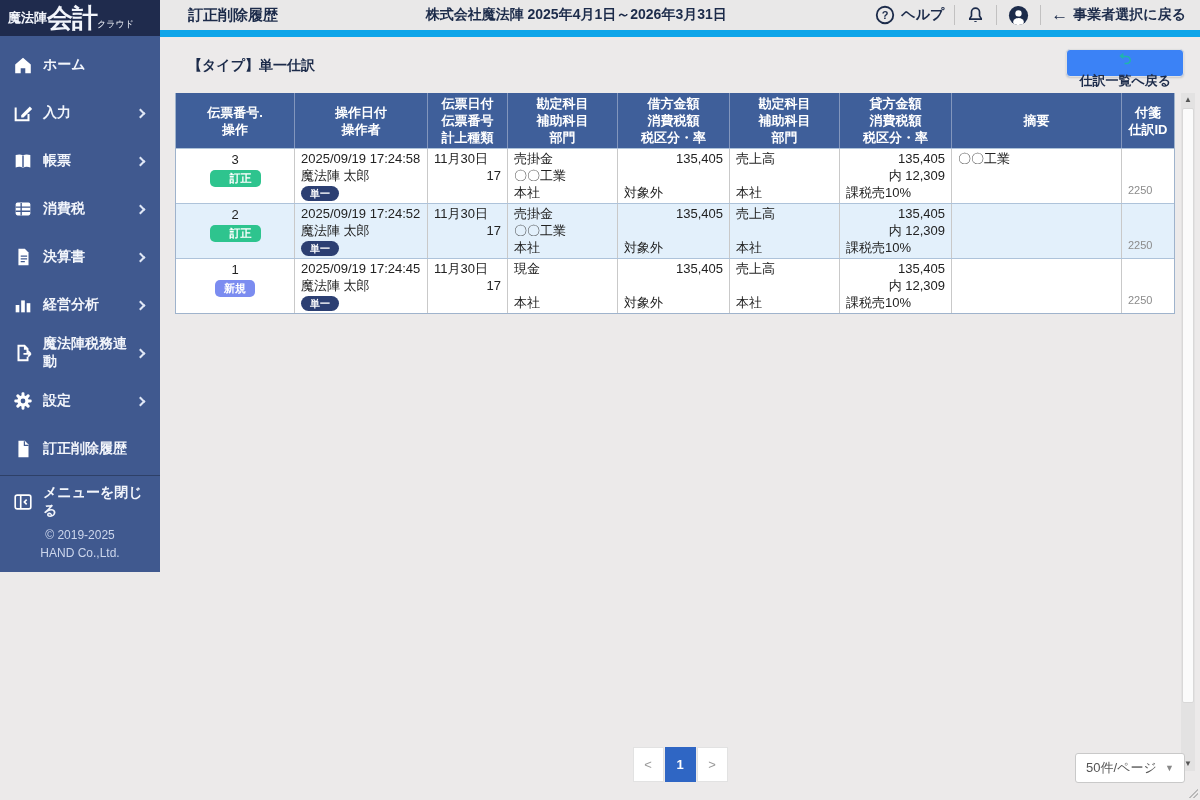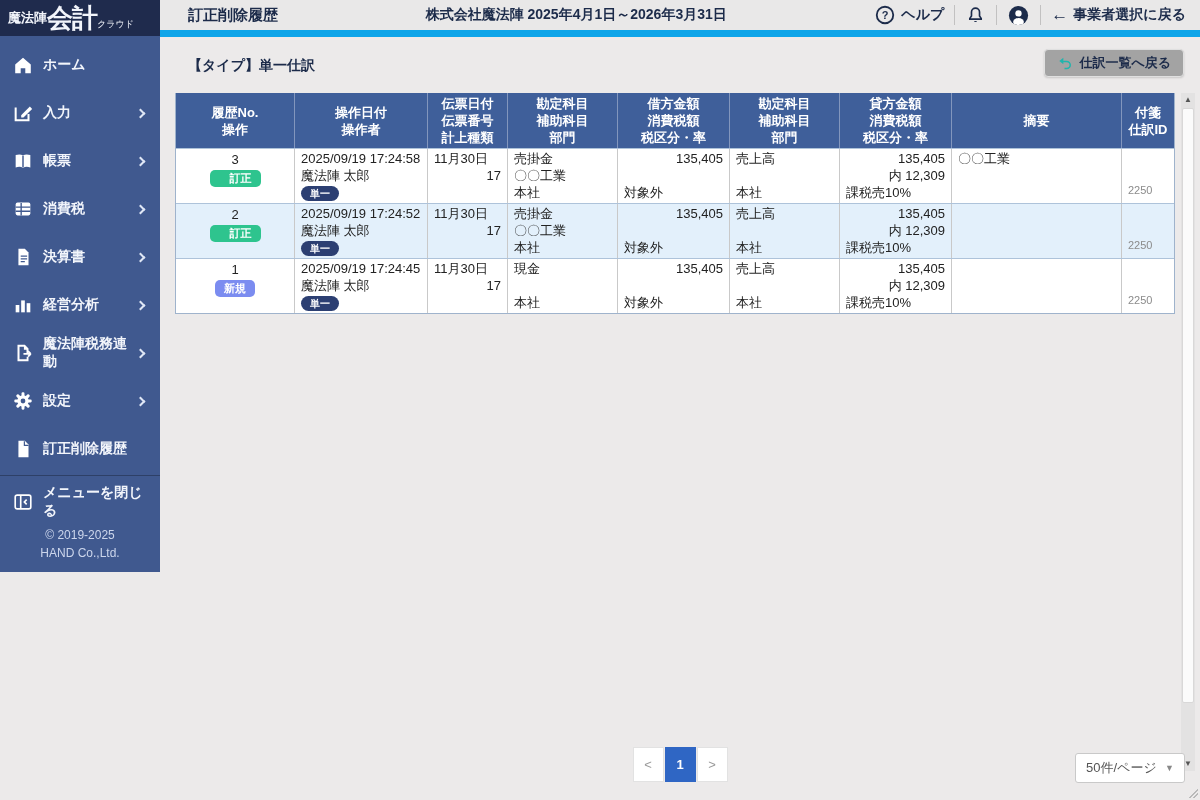--- a/index.html
+++ b/index.html
@@ -34,24 +34,24 @@
   .top-actions { display:flex; align-items:center; gap:10px; margin-right:14px; }
   .top-act { display:flex; align-items:center; gap:5px; font-size:14px; font-weight:bold;
     cursor:pointer; }
   .vdiv { width:1px; height:20px; background:#c2c1c1; }
   .back-arrow { font-size:17px; font-weight:bold; }
 
   
   .main { position:absolute; left:160px; top:37px; width:1040px; height:763px; }
   .type-label { position:absolute; left:28px; top:20px; font-size:14px; font-weight:bold;
     color:#1c2b4a; }
-  .btn-back-list { position:absolute; right:16px; top:12px; height:28px; background:#a3a3a3;
+  .btn-back-list { position:absolute; right:16px; top:12px; height:28px; background:#3b82f6;
     border:1px solid #e0e0e0; border-radius:4px; box-shadow:0 1px 2px rgba(0,0,0,.15);
     display:flex; align-items:center; gap:6px; padding:0 12px; font-size:13px;
-    font-weight:bold; color:#1c2b4a; cursor:pointer; }
+    font-weight:bold; color:#1c2b4a; cursor:pointer;flex-direction:column; }
 
   
   .tbl { position:absolute; left:15px; top:56px; width:1000px; background:#fff;
     border:1px solid #9fb3cc; border-top:none; }
   .thead { display:grid; grid-template-columns:119px 133px 80px 110px 112px 110px 112px 170px 52px;
     background:#3f5f9a; color:#fff; }
   .th { min-height:55px; display:flex; flex-direction:column; justify-content:center;
     align-items:center; font-size:13px; font-weight:bold; line-height:17px; padding:2px 2px;
     border-right:1px solid rgba(255,255,255,.35); }
   .th:last-child { border-right:none; }
@@ -278,21 +278,21 @@
       <svg viewBox="0 0 24 24" width="16" height="16">
           <path d="M9.5 4 3.5 9l6 5v-3.2h5a4.2 4.2 0 0 1 0 8.4h-3.2v2.3h3.2a6.5 6.5 0 0 0 0-13h-5z" fill="#1fb5ad"></path>
         </svg>
     </span>
     <span>仕訳一覧へ戻る</span>
   </button>
 
   <div class="tbl">
     <div class="thead">
       <div class="th">
-        <div>履歴No.</div>
+        <div>伝票番号.</div>
           <div>操作</div>
       </div>
       <div class="th">
         <div>操作日付</div>
           <div>操作者</div>
       </div>
       <div class="th">
         <div>伝票日付</div>
           <div>伝票番号</div>
           <div>計上種類</div>

